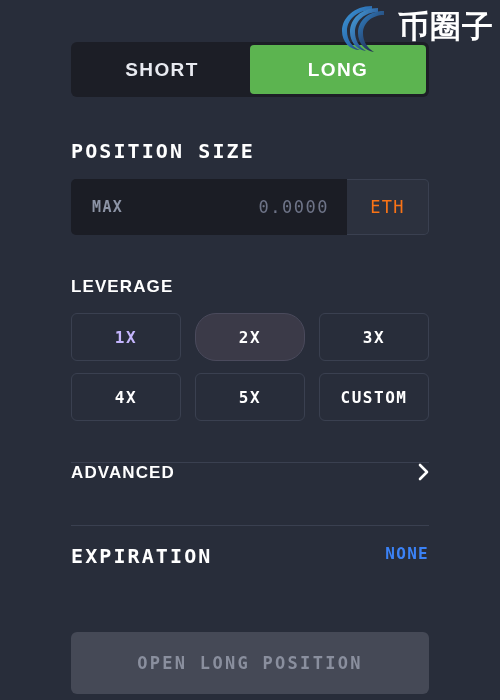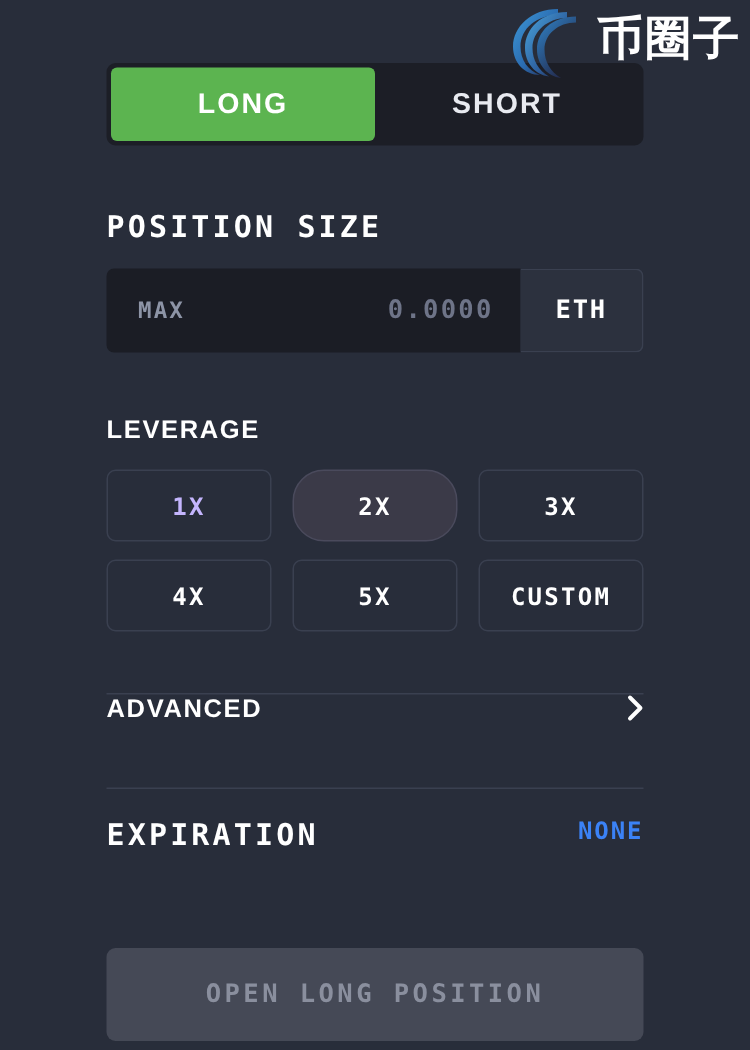--- a/index.html
+++ b/index.html
@@ -130,41 +130,41 @@
     cursor: pointer;
     padding: 0;
   }
   .amount-input {
     background: transparent;
     border: none;
     outline: none;
     text-align: right;
     font-family: "DejaVu Sans Mono", monospace;
     font-size: 17px;
-    font-weight: 700;
+    font-weight: 400;
     letter-spacing: 1.5px;
     color: #ffffff;
     width: 170px;
   }
   .amount-input::placeholder { color: #6e7488; opacity: 1; }
 
   .unit-btn {
     width: 82px;
     display: flex;
     align-items: center;
     justify-content: center;
     background: #2c313e;
     border: 1px solid #3a4050;
     border-left: none;
     border-radius: 0 5px 5px 0;
     font-family: "DejaVu Sans Mono", monospace;
     font-size: 17px;
-    font-weight: 700;
+    font-weight: 400;
     letter-spacing: 1.2px;
-    color: #ffffff;
+    color: #f97316;
     cursor: pointer;
   }
 
   
   .leverage-label { margin-top: 42px; }
 
   .lev-grid {
     margin-top: 16px;
     width: 358px;
     display: grid;
@@ -272,22 +272,22 @@
       <path d="M46 9 C30 9 20 19 20 31 C20 41 27 49 36 50 C29 46 25 39 25 31 C25 21 34 13 46 13 Z" fill="url(#g3)"></path>
     </svg>
   </div>
   <div class="wm-text">币圈子</div>
 </div>
 
 <div class="panel">
 
   
   <div class="side-toggle">
+    <button class="side-btn">SHORT</button>
     <button class="side-btn active">LONG</button>
-    <button class="side-btn">SHORT</button>
   </div>
 
   
   <div class="label-mono pos-size-label">POSITION SIZE</div>
 
   <div class="size-row">
     <div class="size-field">
       <button class="max-btn">MAX</button>
       <input class="amount-input" type="text" placeholder="0.0000" style="">
     </div>

